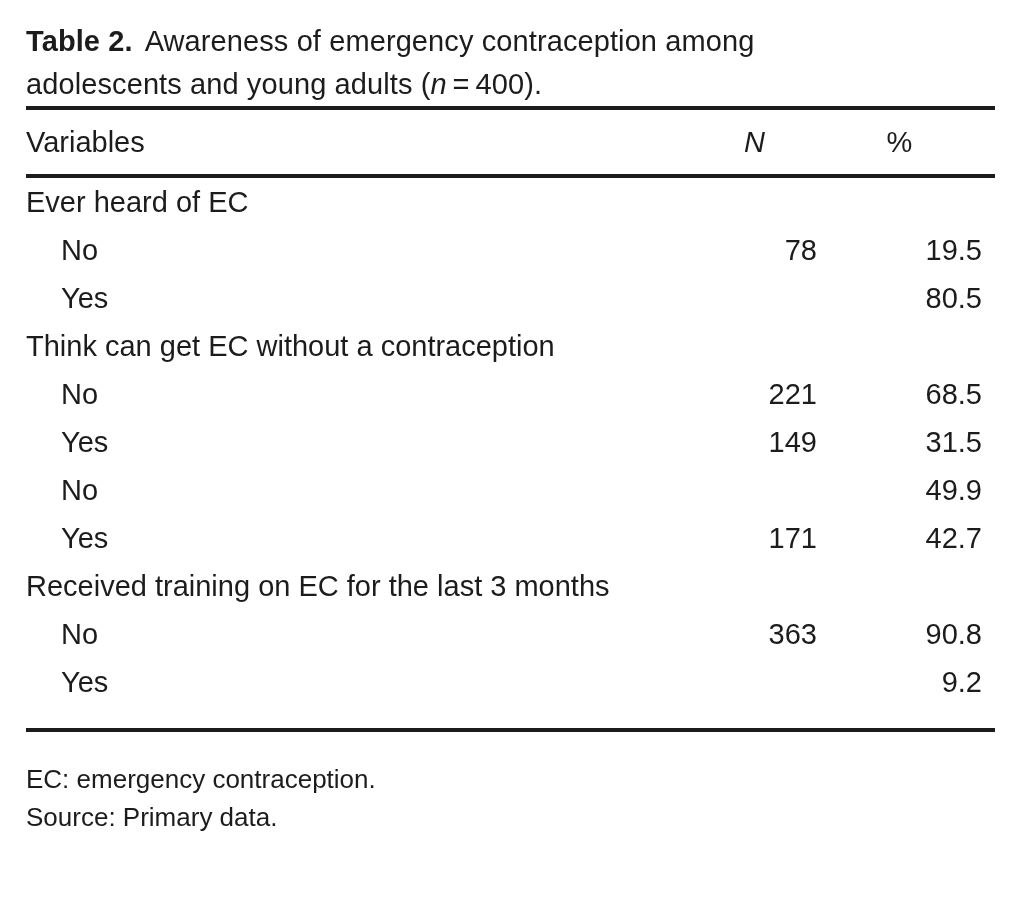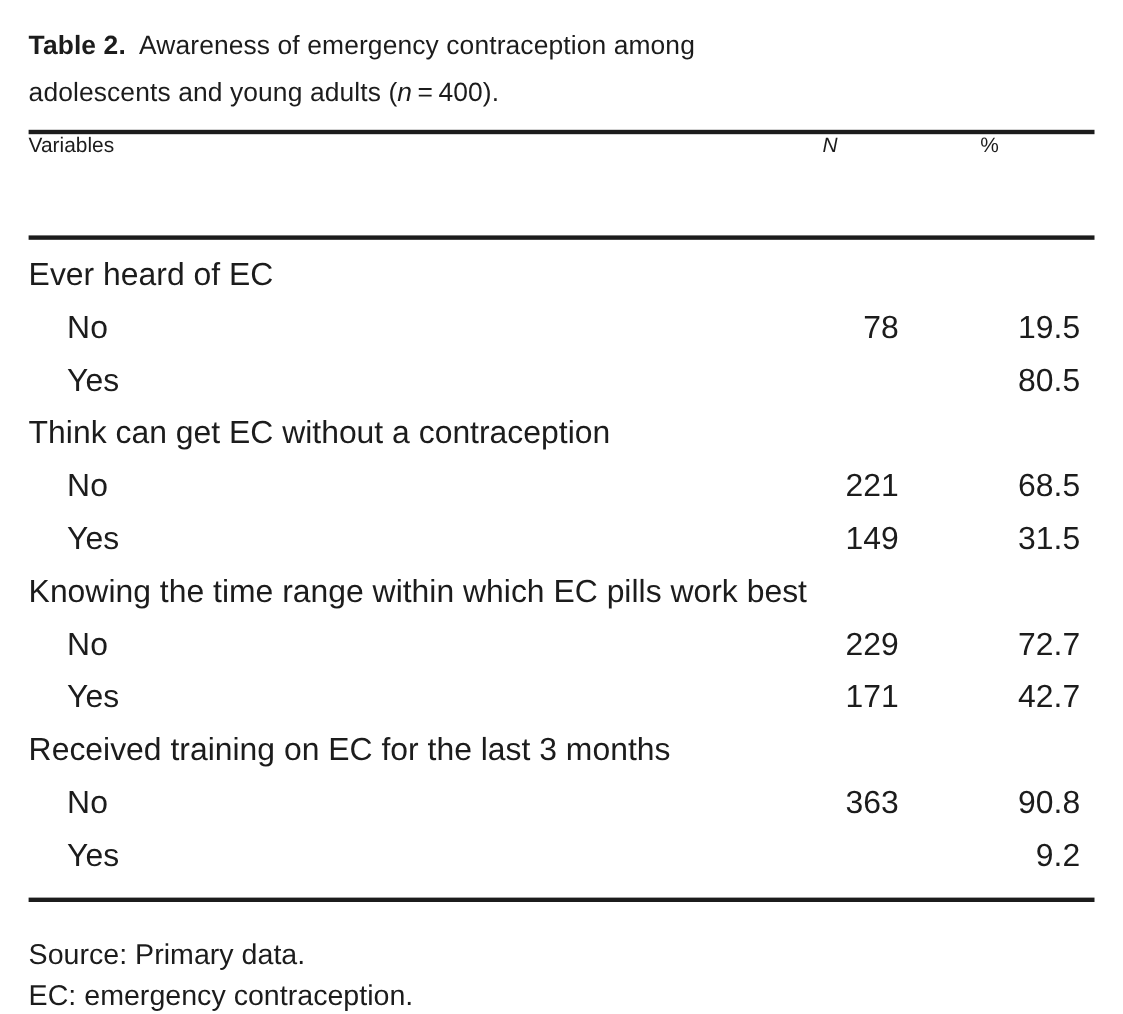--- a/index.html
+++ b/index.html
@@ -16,49 +16,47 @@
   }
   .page {
     box-sizing: border-box;
     width: 1021px;
     height: 922px;
     padding: 20px 0 0 26px;
   }
   
   .caption {
     width: 930px;
-    font-size: 24px;
+    font-size: 29px;
     line-height: 43px;
-    margin-bottom: 12px;
     letter-spacing: 0.1px;
   }
   .caption .tbl-label {
     font-weight: 700;
     margin-right: 12px;
   }
   .it { font-style: italic; }
   
   .tbl { width: 969px; }
   .rule {
     width: 969px;
     height: 4px;
     background: #1c1c1c;
   }
   .header-row {
     display: flex;
-    align-items: flex-start;
-    height: 92px;
-    font-size: 19px;
+    align-items: center;
+    height: 64px;
+    font-size: 29px;
   }
   .tbody {
     padding: 8px 0 14px 0;
   }
   .row {
     display: flex;
-    align-items: center;
     height: 48px;
     font-size: 29px;
   }
   .cell { white-space: nowrap; }
   .cell.label { flex: 1; text-align: left; }
   .row.data .cell.label { padding-left: 35px; }
   .cell.n   { width: 125px; text-align: right; }
   .cell.pct { width: 165px; text-align: right; padding-right: 13px; }
   .header-row .cell.n   { text-align: center; }
   .header-row .cell.pct { text-align: center; padding-right: 13px; }
@@ -112,27 +110,23 @@
         <div class="cell label">No</div>
         <div class="cell n">221</div>
         <div class="cell pct">68.5</div>
       </div>
       <div class="row data">
         <div class="cell label">Yes</div>
         <div class="cell n">149</div>
         <div class="cell pct">31.5</div>
       </div>
 
-      <div class="row section">
-        <div class="cell label">Knowing the time range within which EC pills work best</div>
-      </div>
       <div class="row data">
         <div class="cell label">No</div>
-        <div class="cell n">229</div>
-        <div class="cell pct">72.7</div>
+        <div class="cell pct">49.9</div>
       </div>
       <div class="row data">
         <div class="cell label">Yes</div>
         <div class="cell n">171</div>
         <div class="cell pct">42.7</div>
       </div>
 
       <div class="row section">
         <div class="cell label">Received training on EC for the last 3 months</div>
       </div>
@@ -145,17 +139,17 @@
         <div class="cell label">Yes</div>
         <div class="cell pct">9.2</div>
       </div>
 
     </div>
 
     <div class="rule"></div>
   </div>
 
   <div class="footnotes">
+    <div>EC: emergency contraception.</div>
     <div>Source: Primary data.</div>
-    <div>EC: emergency contraception.</div>
   </div>
 
 </div>
 
 </body></html>

